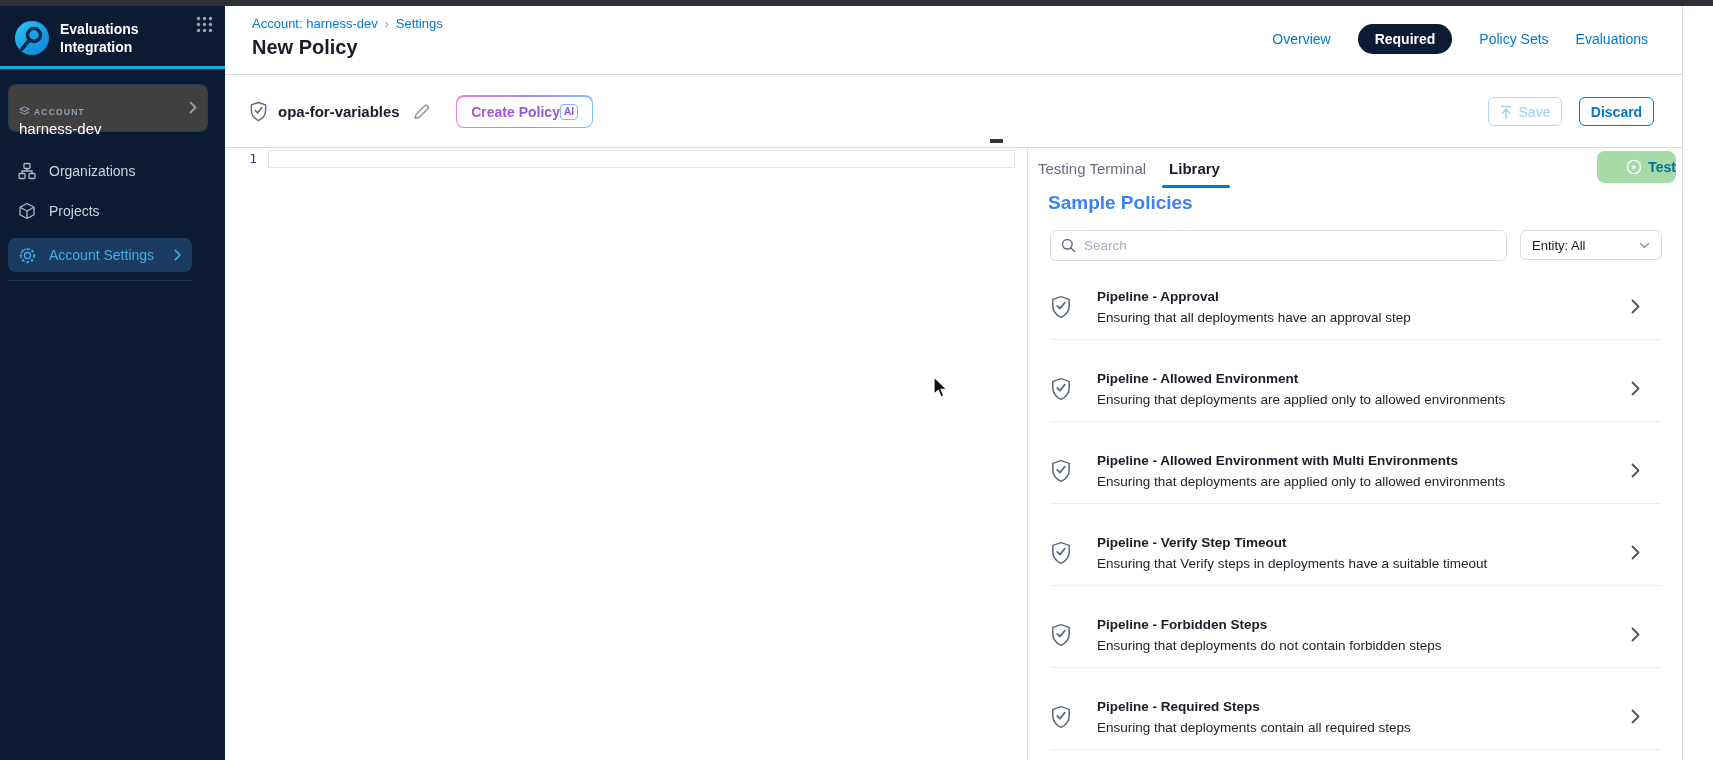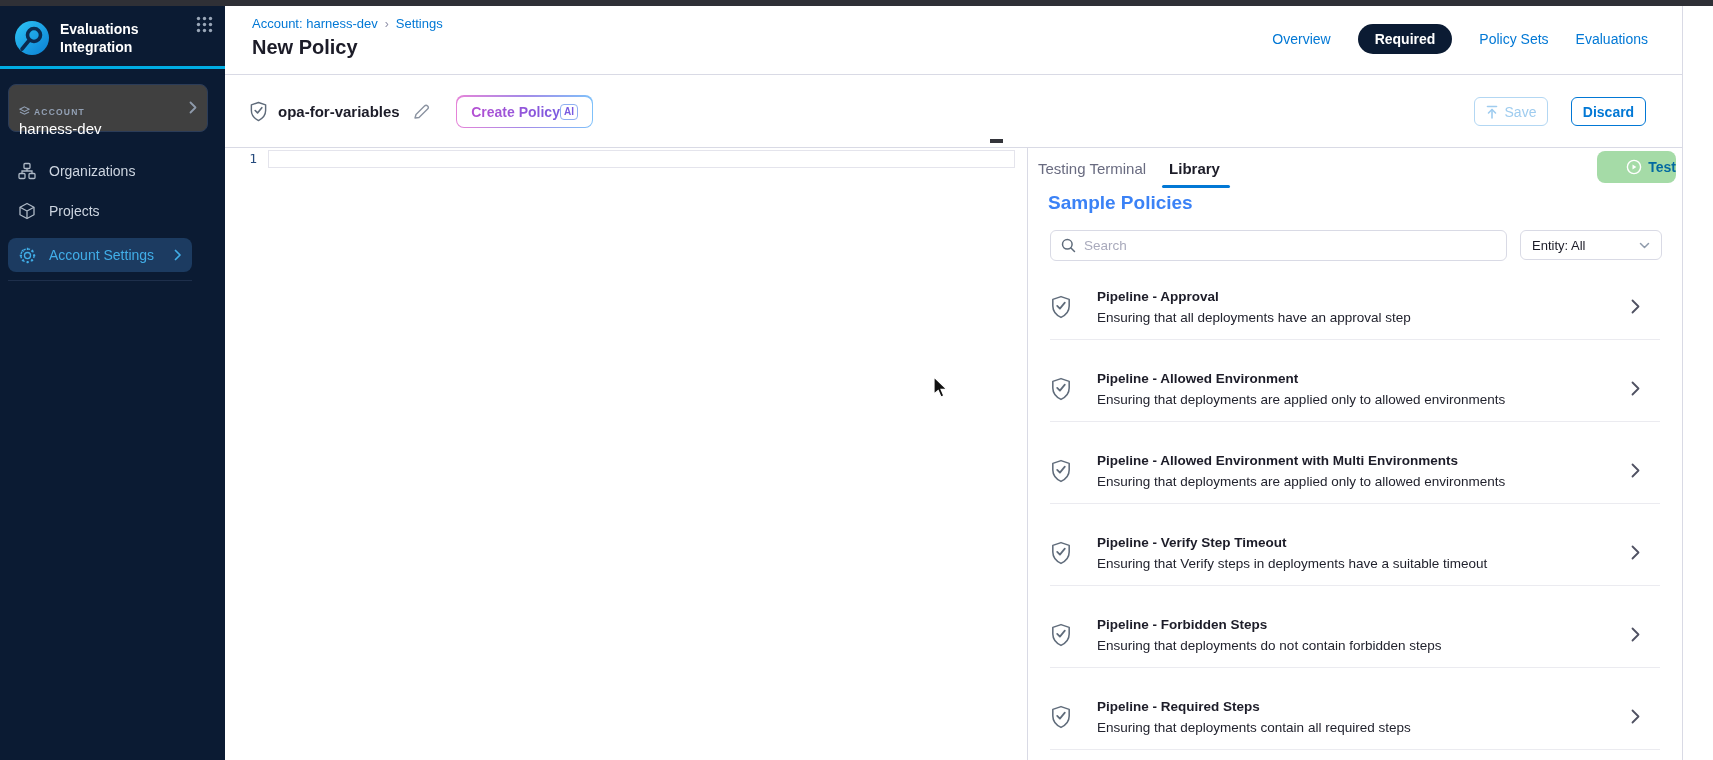--- a/index.html
+++ b/index.html
@@ -41,21 +41,21 @@
 
   
   .toolbar { position:absolute; left:225px; top:75px; width:1457px; height:73px; background:#fff; border-bottom:1px solid #d9dae5; }
   .toolbar-left { position:absolute; left:24px; top:0; height:73px; display:flex; align-items:center; }
   .policy-name { font-size:15px; font-weight:bold; color:#1c1c28; margin:0 12px 0 10px; }
   .pencil-btn { cursor:pointer; display:flex; }
   .create-wrap { margin-left:26px; border-radius:8px; padding:1.5px; background:linear-gradient(90deg,#e583d8,#a48ae8,#7fc1fa); cursor:pointer; }
   .create-btn { background:#fff; border-radius:7px; height:30px; display:flex; align-items:center; padding:0 14px; gap:0; }
   .create-label { font-size:14px; font-weight:bold; background:linear-gradient(90deg,#b44fd2,#7a5be0); -webkit-background-clip:text; background-clip:text; color:transparent; }
   .ai-badge { font-size:10px; font-weight:bold; color:#7a5be0; border:1px solid #8fb0f2; border-radius:4px; padding:1px 3px; line-height:1.2; }
-  .toolbar-right { position:absolute; right:36px; top:22px; display:flex; gap:23px; }
+  .toolbar-right { position:absolute; right:28px; top:22px; display:flex; gap:17px; }
   .btn { height:29px; border-radius:6px; font-size:14px; display:flex; align-items:center; justify-content:center; gap:7px; background:#fff; cursor:pointer; }
   .save-btn { width:74px; border:1px solid #b3d7f3; color:#9fccef; font-weight:500; }
   .discard-btn { width:75px; border:1.5px solid #0278d5; color:#0278d5; font-weight:bold; }
 
   
   .editor { position:absolute; left:225px; top:148px; width:802px; height:612px; background:#fff; }
   .line-number { position:absolute; left:14px; top:3px; width:18px; text-align:right; font-family:"DejaVu Sans Mono", monospace; font-size:13px; color:#254a7d; }
   .current-line { position:absolute; left:43px; top:2px; width:747px; height:18px; border:1px solid #e4e4ec; background:#fff; }
   .editor-dash { position:absolute; left:765px; top:-9px; width:13px; height:3.5px; background:#33343a; }
   .vdivider { position:absolute; left:1027px; top:148px; width:1px; height:612px; background:#d9dae5; }

